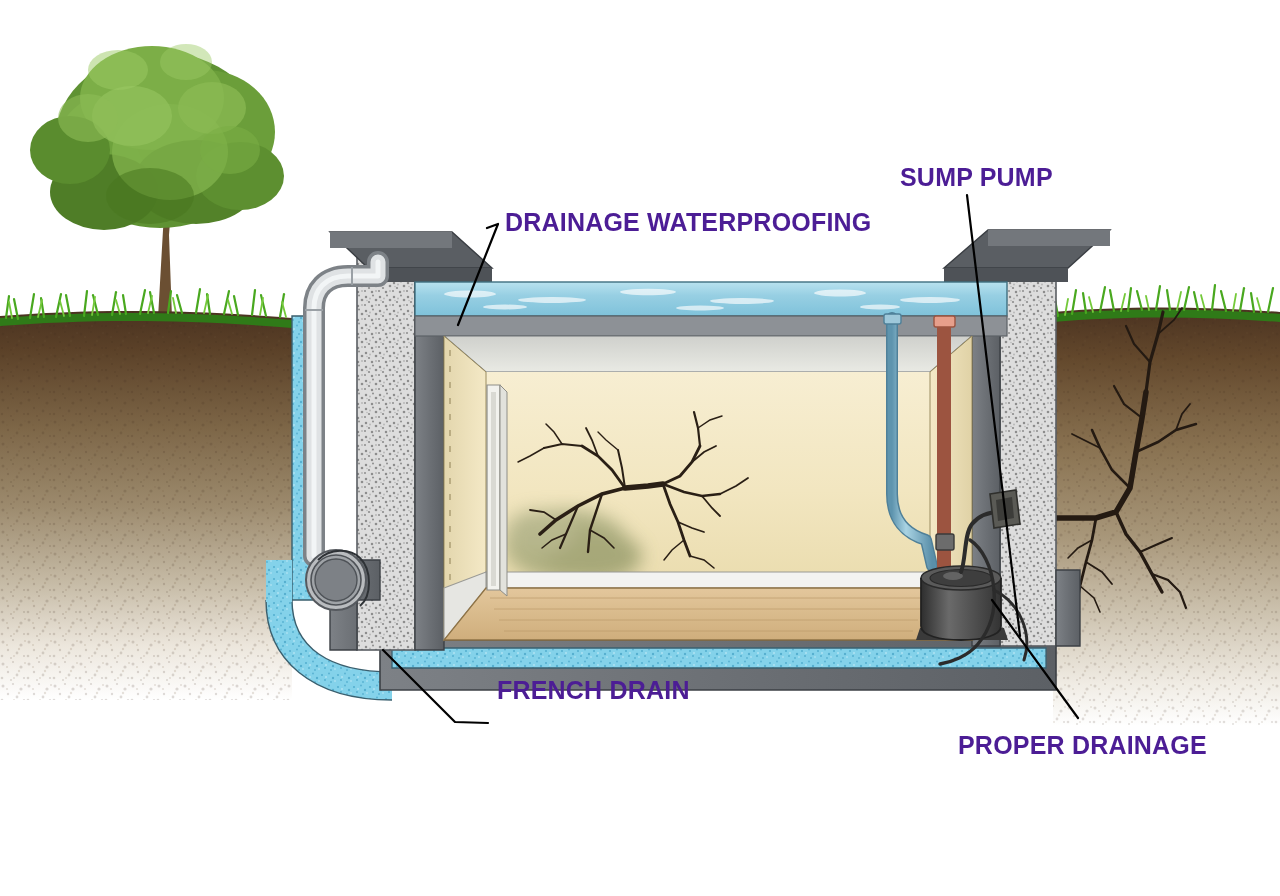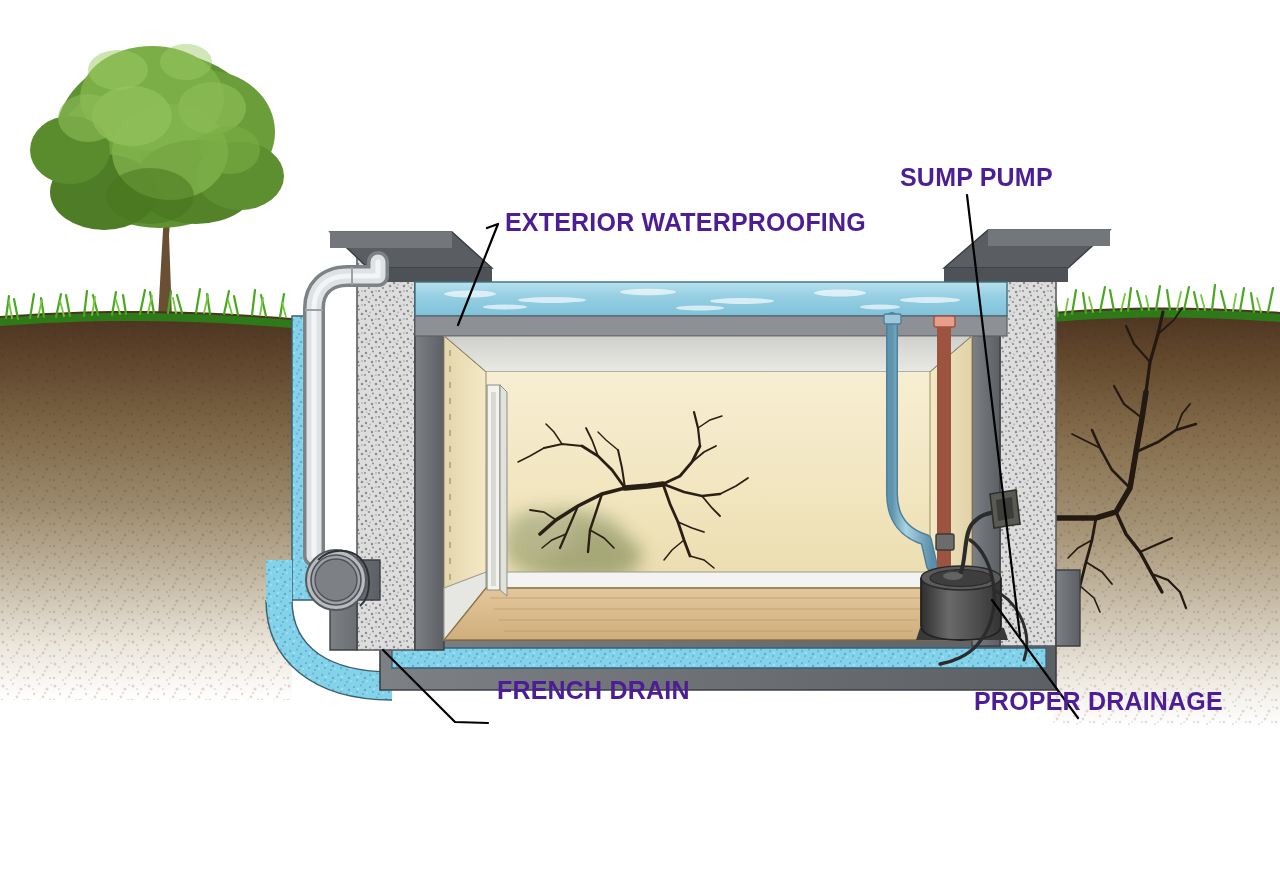--- a/index.html
+++ b/index.html
@@ -501,21 +501,21 @@
     </g>
 
     <g id="leaders" stroke="#000" stroke-width="2.2" fill="none" stroke-linecap="round" stroke-linejoin="round">
       <polyline points="487,228 498,224 458,325"></polyline>
       <polyline points="967,195 1020,636"></polyline>
       <polyline points="488,723 455,722 383,650"></polyline>
       <polyline points="1078,718 992,600"></polyline>
     </g>
   </svg>
 
-  <div class="lbl" style="left:505px; top:210px;">EXTERIOR WATERPROOFING</div>
+  <div class="lbl" style="left:505px; top:210px;">DRAINAGE WATERPROOFING</div>
 
   <div class="lbl" style="left:900px; top:165px;">SUMP PUMP</div>
 
   <div class="lbl" style="left:497px; top:678px;text-align:center;">FRENCH DRAIN</div>
 
-  <div class="lbl" style="left:958px; top:689px;margin-left:16px;">PROPER DRAINAGE</div>
+  <div class="lbl" style="left:958px; top:733px;">PROPER DRAINAGE</div>
 
 </div>
 
 </body></html>

